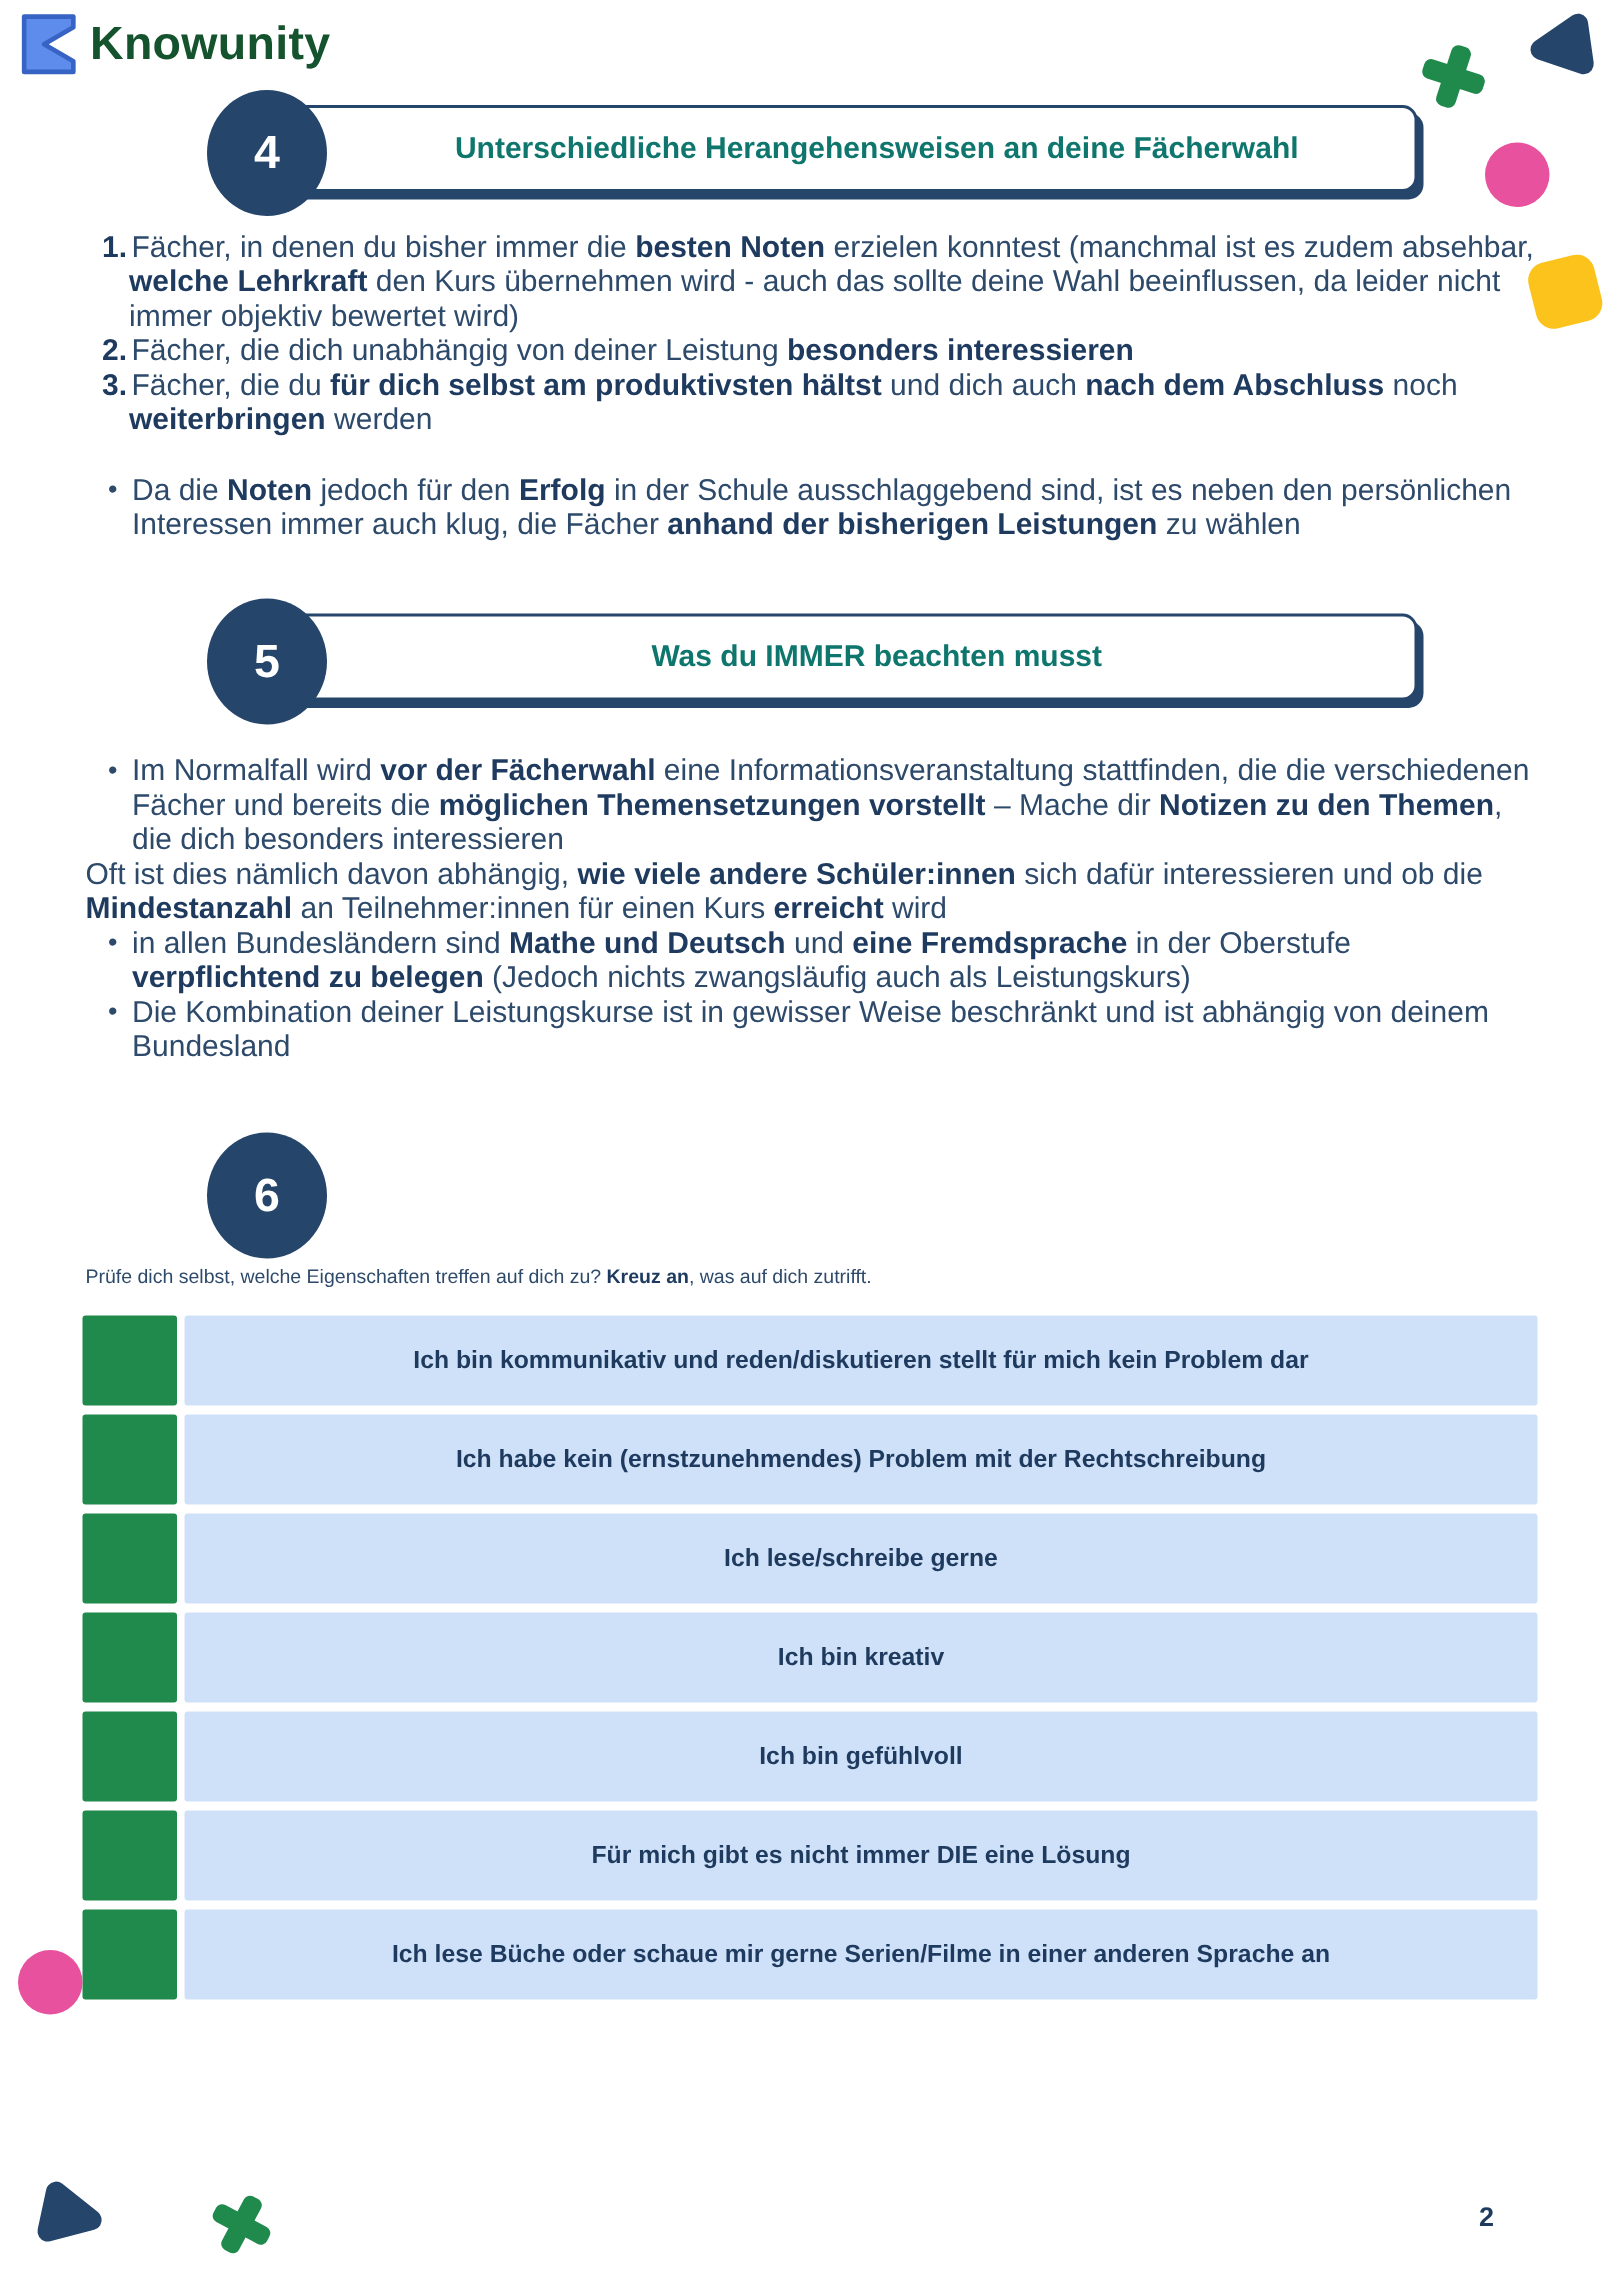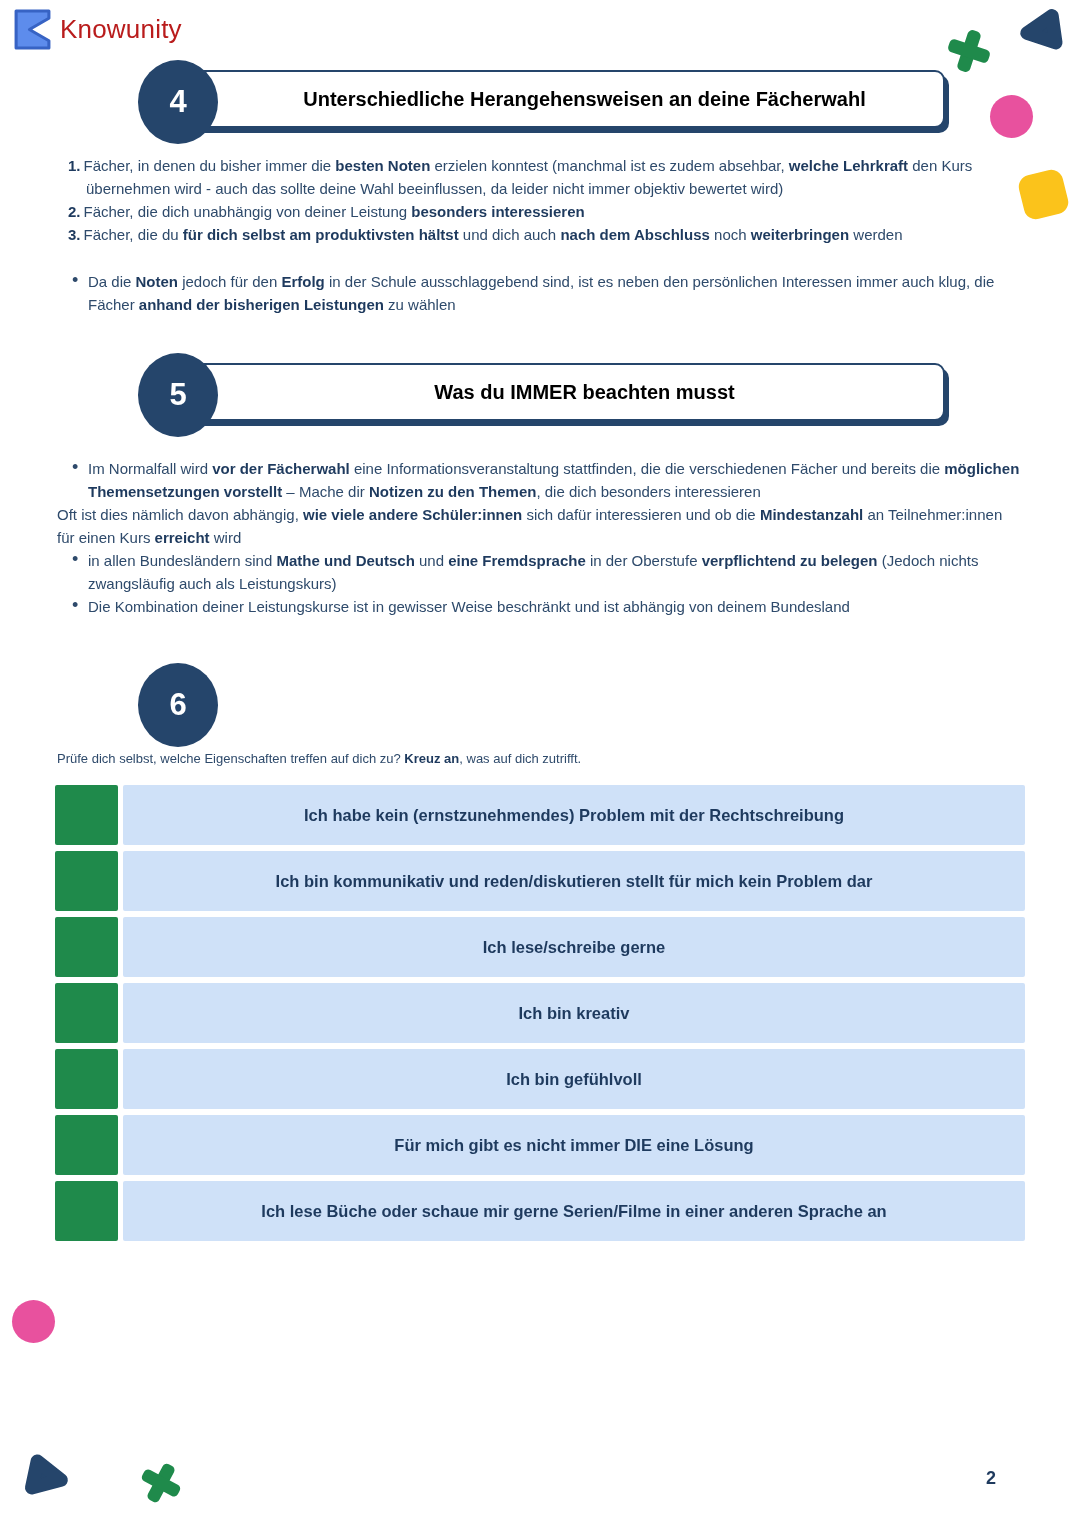--- a/index.html
+++ b/index.html
@@ -3,38 +3,38 @@
 <meta charset="utf-8">
 <style>
   html,body{margin:0;padding:0;background:#fff;}
   .page{
     position:relative;width:1080px;height:1527px;background:#ffffff;
     font-family:"Liberation Sans",sans-serif;color:#2e4a6b;overflow:hidden;
   }
   
   .logo-row{display:flex;align-items:center;gap:9px;padding:8px 0 0 14px;height:42px;}
   .logo-icon{width:37px;height:41px;display:block;}
-  .brand{font-size:26px;font-weight:400;color:#b91c1c;letter-spacing:.2px;}
+  .brand{font-size:31px;font-weight:700;color:#14532d;letter-spacing:.2px;}
   
   .sec-header{position:relative;margin-left:138px;width:807px;height:84px;}
   .sec-box{
     position:absolute;left:14px;right:0;top:10px;height:58px;
     background:#fff;border:2.5px solid #25456b;border-radius:10px;
     box-shadow:4px 5px 0 #25456b;
     display:flex;align-items:center;justify-content:center;
     padding-left:72px;box-sizing:border-box;
   }
-  .sec-title{font-size:20px;font-weight:700;color:#000000;}
+  .sec-title{font-size:20px;font-weight:700;color:#0f766e;}
   .sec-circle{
     position:absolute;left:0;top:0;width:80px;height:84px;background:#25456b;
     border-radius:50%;display:flex;align-items:center;justify-content:center;
     color:#fff;font-size:31px;font-weight:700;z-index:2;
   }
   
-  .content{margin:0 57px;font-size:15px;line-height:23px;}
+  .content{margin:0 57px;font-size:20px;line-height:23px;}
   .content .b, .rich .b{font-weight:700;color:#1e3a5e;}
   .oli{margin-left:11px;padding-left:18px;text-indent:-18px;}
   .oli .marker{margin-right:3px;}
   .bli{margin-left:13px;padding-left:18px;position:relative;}
   .bli::before{content:"\2022";position:absolute;left:2px;top:-1px;font-size:18px;color:#2e4a6b;}
   .plain-para{margin-left:0;}
   .note-gap{margin-top:24px;}
   .intro-line{text-align:left;font-size:13px;}
   
   .checklist{margin:15px 55px 0 55px;}
@@ -107,25 +107,25 @@
 
   <div class="sec-header" style="margin-top:45px;">
     <div class="sec-circle">6</div>
   </div>
 
   <div class="content intro-line rich"><span>Prüfe dich selbst, welche Eigenschaften treffen auf dich zu? </span><span class="b">Kreuz an</span><span>, was auf dich zutrifft.</span></div>
 
   <div class="checklist">
     <div class="check-row">
       <div class="check-cell"></div>
-      <div class="row-label">Ich habe kein (ernstzunehmendes) Problem mit der Rechtschreibung</div>
+      <div class="row-label">Ich bin kommunikativ und reden/diskutieren stellt für mich kein Problem dar</div>
     </div>
     <div class="check-row">
       <div class="check-cell"></div>
-      <div class="row-label">Ich bin kommunikativ und reden/diskutieren stellt für mich kein Problem dar</div>
+      <div class="row-label">Ich habe kein (ernstzunehmendes) Problem mit der Rechtschreibung</div>
     </div>
     <div class="check-row">
       <div class="check-cell"></div>
       <div class="row-label">Ich lese/schreibe gerne</div>
     </div>
     <div class="check-row">
       <div class="check-cell"></div>
       <div class="row-label">Ich bin kreativ</div>
     </div>
     <div class="check-row">

